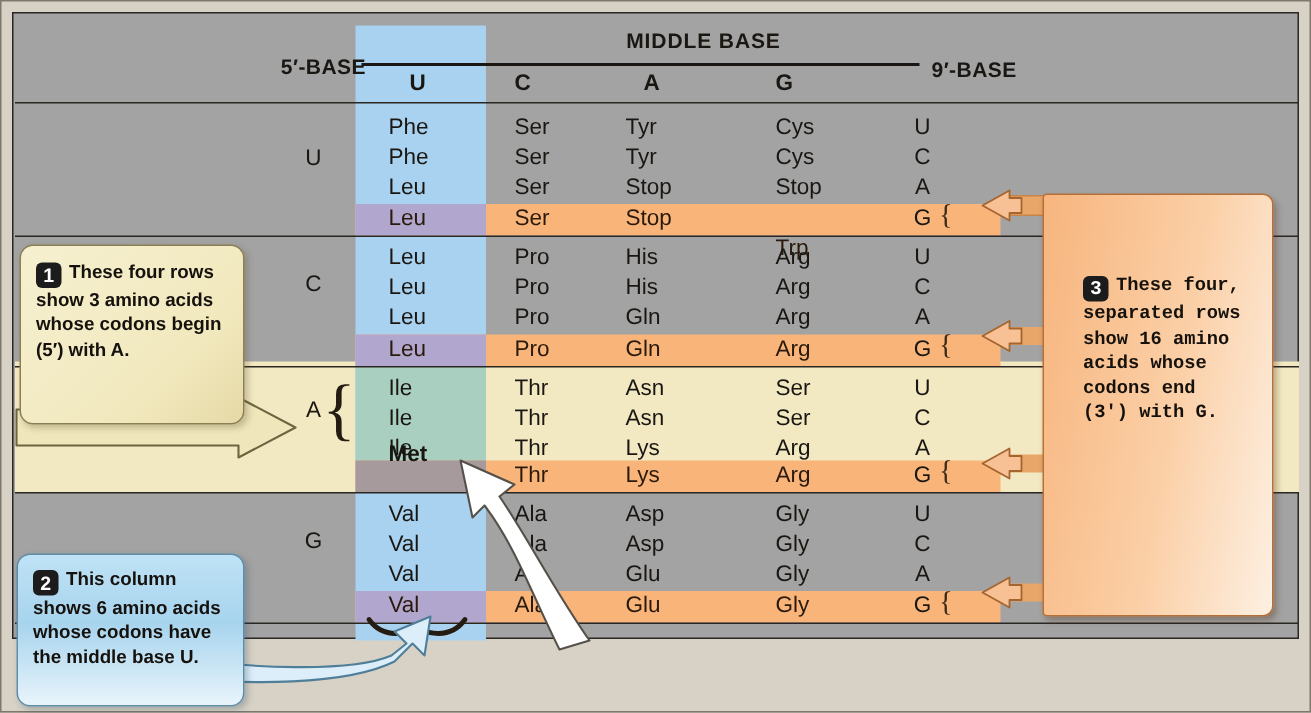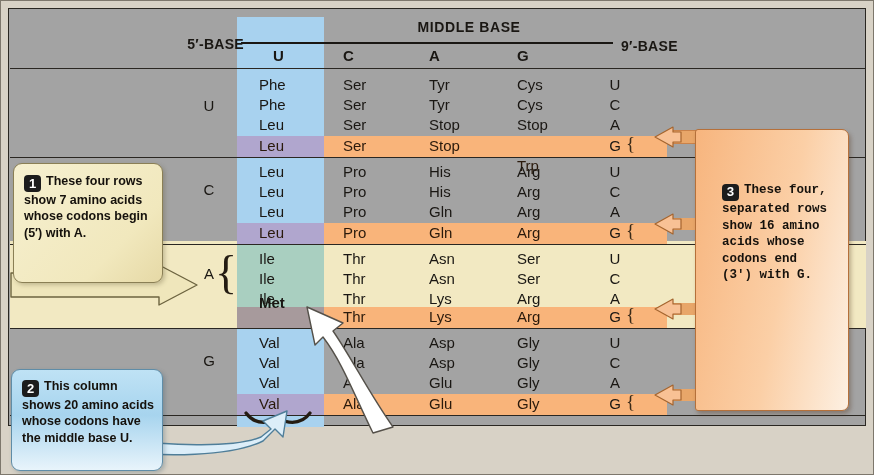--- a/index.html
+++ b/index.html
@@ -53,21 +53,21 @@
   #hdr-line-bottom{position:absolute;left:1px;top:59px;width:856px;height:1px;background:#2a2722;}
 
   
   .cell{position:absolute;font-size:15px;color:#1a1713;white-space:nowrap;}
   .cell.orange{color:#2a1a0c;}
   .cell.met{font-weight:bold;}
   .fivebase{position:absolute;font-size:15px;color:#1a1713;width:40px;text-align:center;}
   .threebase{position:absolute;font-size:15px;color:#1a1713;width:16px;text-align:center;}
 
   
-  .c0{left:250px;} .c1{left:334px;} .c2{left:420px;} .c3{left:508px;}
+  .c0{left:250px;} .c1{left:334px;} .c2{left:408px;} .c3{left:508px;}
 
   
   .brace-v{position:absolute;font-size:46px;line-height:1;color:#241c12;
     font-family:"Liberation Serif","DejaVu Serif",serif;}
   .brace-g{position:absolute;font-size:19px;line-height:1;color:#3a2a18;
     font-family:"Liberation Serif","DejaVu Serif",serif;}
 
   
   #callout3{
     position:absolute;left:694px;top:128px;width:152px;height:280px;
@@ -294,31 +294,31 @@
       <span class="badge">3</span><span>These four, separated rows show 16 amino acids whose codons end (3′) with G.</span>
     </div>
   </div>
 
   <svg style="position:absolute;left:10px;top:262px;" width="196" height="50">
     <path d="M0,10 L148,10 L148,2 L186,22 L148,42 L148,34 L0,34 Z" fill="#efe6bb" stroke="#6d6440" stroke-width="1.4" stroke-linejoin="round"></path>
   </svg>
 
   <div id="callout1">
     <div id="callout1-body">
-      <span class="badge">1</span><span>These four rows show 7 amino acids whose codons begin (5′) with A.</span>
+      <span class="badge">1</span><span>These four rows show 3 amino acids whose codons begin (5′) with A.</span>
     </div>
   </div>
 
   <svg style="position:absolute;left:120px;top:400px;" width="180" height="72">
     <path d="M0,50 C40,56 110,56 142,40 L154,28 L162,36 L166,10 L142,20 L150,28 L140,36 C112,48 42,44 4,38 Z" fill="#dceef9" stroke="#4f7e99" stroke-width="1.4" stroke-linejoin="round"></path>
   </svg>
 
   <div id="callout2">
     <div id="callout2-body">
-      <span class="badge">2</span><span>This column shows 20 amino acids whose codons have the middle base U.</span>
+      <span class="badge">2</span><span>This column shows 6 amino acids whose codons have the middle base U.</span>
     </div>
   </div>
 
   <svg style="position:absolute;left:280px;top:300px;" width="130" height="135">
     <path d="M92,132 C74,96 62,62 42,36 L34,44 L26,6 L62,22 L52,30 C70,56 88,92 112,126 Z" fill="#ffffff" stroke="#55514a" stroke-width="1.4" stroke-linejoin="round"></path>
   </svg>
 
 
 </div>
 

